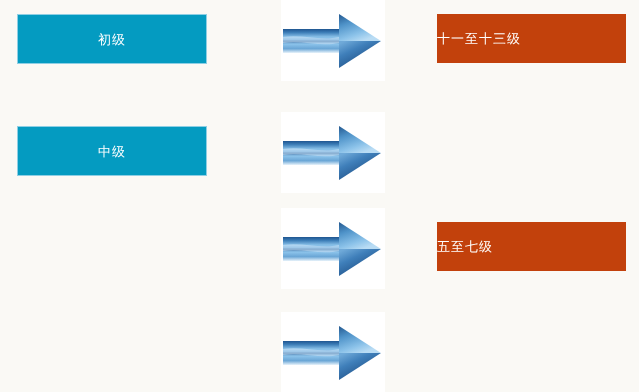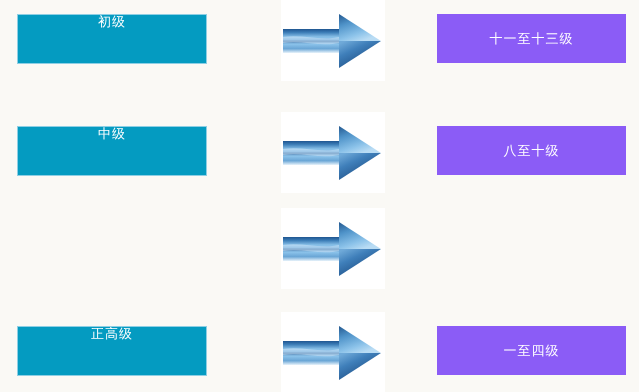--- a/index.html
+++ b/index.html
@@ -32,42 +32,43 @@
   .box-left {
     position: absolute;
     left: 17px;
     top: 14px;
     width: 190px;
     height: 50px;
     box-sizing: border-box;
     background: #049bc1;
     border: 1px solid #8ecfe4;
     display: flex;
+    align-items: center;
     justify-content: center;
   }
   .box-left .box-label {
     color: #ffffff;
     font-size: 13px;
     letter-spacing: 1px;
     line-height: 1;
     white-space: nowrap;
   }
 
   
   .box-right {
     position: absolute;
     left: 437px;
     top: 14px;
     width: 189px;
     height: 49px;
     box-sizing: border-box;
-    background: #8b5cf6;
+    background: #c2410c;
     display: flex;
     align-items: center;
-    justify-content: center;
+    justify-content: flex-start;
   }
   .box-right .box-label {
     color: #ffffff;
     font-size: 13px;
     letter-spacing: 1px;
     line-height: 1;
     white-space: nowrap;
   }
 
   
@@ -176,74 +177,71 @@
         <polygon class="shaft" points="2,21 58,21 58,45 2,45" fill="url(#g-shaft-1)"></polygon>
 
         <polygon class="head-top" points="58,6 58,33 100,33" fill="url(#g-headtop-1)"></polygon>
 
         <polygon class="head-bot" points="58,33 100,33 58,60" fill="url(#g-headbot-1)"></polygon>
 
         <path class="sheen" d="M2,29 C20,26 40,33 58,29 L58,35 C40,39 20,32 2,35 Z" fill="#cfe6f8" opacity="0.55"></path>
       </svg>
     </div>
 
+
+  </div>
+
+  <div class="row" style="top: 208px;">
+
+
+    <div class="arrow-tile">
+      <svg width="104" height="66" viewBox="0 0 104 66" xmlns="http://www.w3.org/2000/svg">
+        <defs>
+          <linearGradient class="grad-shaft" x1="0" y1="0" x2="0" y2="1" id="g-shaft-2">
+            <stop offset="0%" stop-color="#1f5590"></stop>
+            <stop offset="14%" stop-color="#3b7cb6"></stop>
+            <stop offset="34%" stop-color="#8cc3ea"></stop>
+            <stop offset="46%" stop-color="#5f9fd4"></stop>
+            <stop offset="50%" stop-color="#2a6098"></stop>
+            <stop offset="62%" stop-color="#8dc4eb"></stop>
+            <stop offset="82%" stop-color="#6aa6d6"></stop>
+            <stop offset="100%" stop-color="#e8f3fb"></stop>
+          </linearGradient>
+          <linearGradient class="grad-headtop" x1="0" y1="0" x2="0.55" y2="1" id="g-headtop-2">
+            <stop offset="0%" stop-color="#23588f"></stop>
+            <stop offset="35%" stop-color="#4f93c9"></stop>
+            <stop offset="75%" stop-color="#8bc2e9"></stop>
+            <stop offset="100%" stop-color="#b9dcf4"></stop>
+          </linearGradient>
+          <linearGradient class="grad-headbot" x1="0.15" y1="0" x2="0.9" y2="1" id="g-headbot-2">
+            <stop offset="0%" stop-color="#6fa9d8"></stop>
+            <stop offset="30%" stop-color="#3f7fba"></stop>
+            <stop offset="70%" stop-color="#24578e"></stop>
+            <stop offset="100%" stop-color="#17406c"></stop>
+          </linearGradient>
+        </defs>
+
+        <polygon class="shaft" points="2,21 58,21 58,45 2,45" fill="url(#g-shaft-2)"></polygon>
+
+        <polygon class="head-top" points="58,6 58,33 100,33" fill="url(#g-headtop-2)"></polygon>
+
+        <polygon class="head-bot" points="58,33 100,33 58,60" fill="url(#g-headbot-2)"></polygon>
+
+        <path class="sheen" d="M2,29 C20,26 40,33 58,29 L58,35 C40,39 20,32 2,35 Z" fill="#cfe6f8" opacity="0.55"></path>
+      </svg>
+    </div>
+
     <div class="box-right">
-      <span class="box-label">八至十级</span>
-    </div>
-
-  </div>
-
-  <div class="row" style="top: 208px;">
-
-
-    <div class="arrow-tile">
-      <svg width="104" height="66" viewBox="0 0 104 66" xmlns="http://www.w3.org/2000/svg">
-        <defs>
-          <linearGradient class="grad-shaft" x1="0" y1="0" x2="0" y2="1" id="g-shaft-2">
-            <stop offset="0%" stop-color="#1f5590"></stop>
-            <stop offset="14%" stop-color="#3b7cb6"></stop>
-            <stop offset="34%" stop-color="#8cc3ea"></stop>
-            <stop offset="46%" stop-color="#5f9fd4"></stop>
-            <stop offset="50%" stop-color="#2a6098"></stop>
-            <stop offset="62%" stop-color="#8dc4eb"></stop>
-            <stop offset="82%" stop-color="#6aa6d6"></stop>
-            <stop offset="100%" stop-color="#e8f3fb"></stop>
-          </linearGradient>
-          <linearGradient class="grad-headtop" x1="0" y1="0" x2="0.55" y2="1" id="g-headtop-2">
-            <stop offset="0%" stop-color="#23588f"></stop>
-            <stop offset="35%" stop-color="#4f93c9"></stop>
-            <stop offset="75%" stop-color="#8bc2e9"></stop>
-            <stop offset="100%" stop-color="#b9dcf4"></stop>
-          </linearGradient>
-          <linearGradient class="grad-headbot" x1="0.15" y1="0" x2="0.9" y2="1" id="g-headbot-2">
-            <stop offset="0%" stop-color="#6fa9d8"></stop>
-            <stop offset="30%" stop-color="#3f7fba"></stop>
-            <stop offset="70%" stop-color="#24578e"></stop>
-            <stop offset="100%" stop-color="#17406c"></stop>
-          </linearGradient>
-        </defs>
-
-        <polygon class="shaft" points="2,21 58,21 58,45 2,45" fill="url(#g-shaft-2)"></polygon>
-
-        <polygon class="head-top" points="58,6 58,33 100,33" fill="url(#g-headtop-2)"></polygon>
-
-        <polygon class="head-bot" points="58,33 100,33 58,60" fill="url(#g-headbot-2)"></polygon>
-
-        <path class="sheen" d="M2,29 C20,26 40,33 58,29 L58,35 C40,39 20,32 2,35 Z" fill="#cfe6f8" opacity="0.55"></path>
-      </svg>
-    </div>
-
+      <span class="box-label">五至七级</span>
+    </div>
 
   </div>
 
   <div class="row" style="top: 312px;">
 
-    <div class="box-left">
-      <span class="box-label">正高级</span>
-    </div>
 
     <div class="arrow-tile">
       <svg width="104" height="66" viewBox="0 0 104 66" xmlns="http://www.w3.org/2000/svg">
         <defs>
           <linearGradient class="grad-shaft" x1="0" y1="0" x2="0" y2="1" id="g-shaft-3">
             <stop offset="0%" stop-color="#1f5590"></stop>
             <stop offset="14%" stop-color="#3b7cb6"></stop>
             <stop offset="34%" stop-color="#8cc3ea"></stop>
             <stop offset="46%" stop-color="#5f9fd4"></stop>
             <stop offset="50%" stop-color="#2a6098"></stop>
@@ -268,18 +266,15 @@
         <polygon class="shaft" points="2,21 58,21 58,45 2,45" fill="url(#g-shaft-3)"></polygon>
 
         <polygon class="head-top" points="58,6 58,33 100,33" fill="url(#g-headtop-3)"></polygon>
 
         <polygon class="head-bot" points="58,33 100,33 58,60" fill="url(#g-headbot-3)"></polygon>
 
         <path class="sheen" d="M2,29 C20,26 40,33 58,29 L58,35 C40,39 20,32 2,35 Z" fill="#cfe6f8" opacity="0.55"></path>
       </svg>
     </div>
 
-    <div class="box-right">
-      <span class="box-label">一至四级</span>
-    </div>
 
   </div>
 </div>
 
 </body></html>

